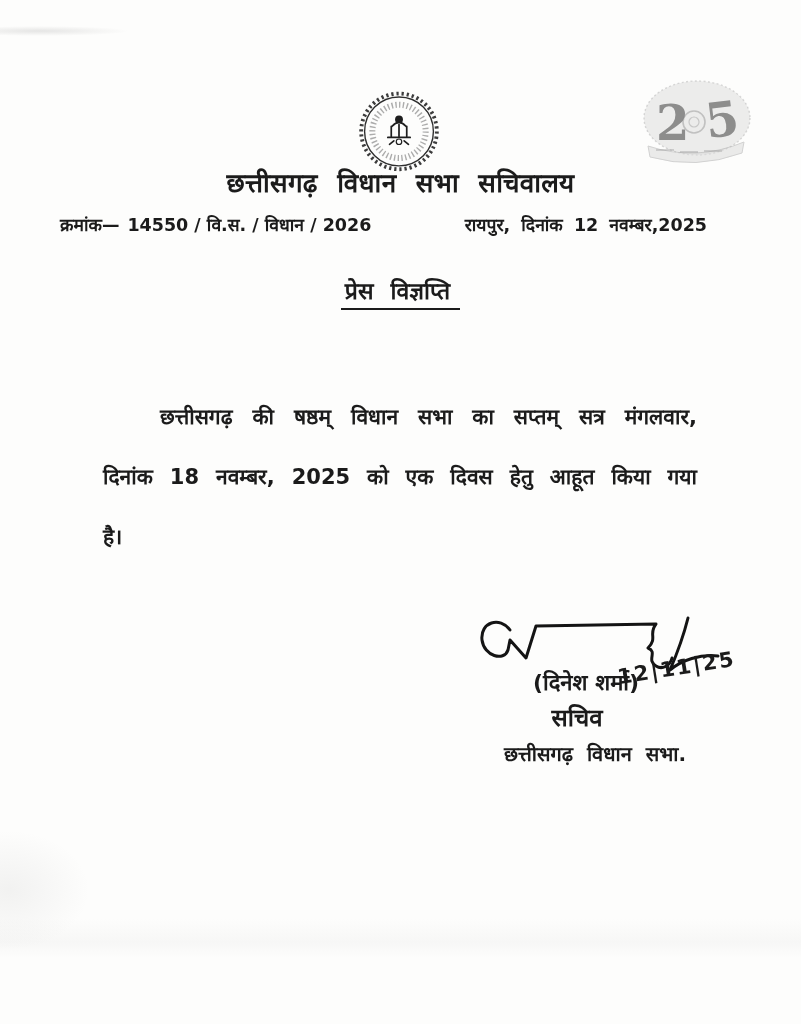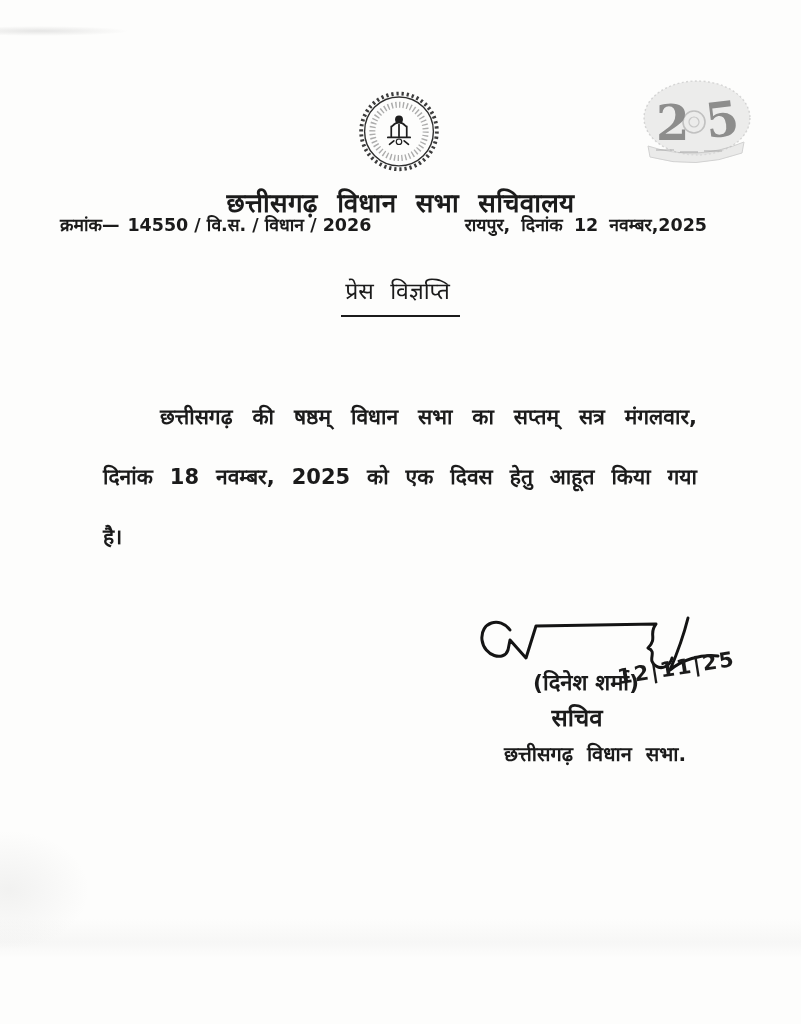--- a/index.html
+++ b/index.html
@@ -20,34 +20,34 @@
     background:linear-gradient(to bottom, rgba(150,150,150,0), rgba(150,150,150,.06) 60%, rgba(150,150,150,0));}
   .smudge.left-blot{left:0;top:830px;width:90px;height:120px;
     background:radial-gradient(ellipse at 10% 50%, rgba(140,140,140,.10), rgba(140,140,140,0) 70%);}
 
   .seal{position:absolute;left:356px;top:88px;}
   .jubilee{position:absolute;left:630px;top:76px;opacity:.8;}
 
   .org-title{
     position:absolute;top:164px;left:0;width:100%;
     text-align:center;font-size:26px;font-weight:bold;
-    word-spacing:10px;letter-spacing:.3px;margin-top:20px;
+    word-spacing:10px;letter-spacing:.3px;
   }
   .ref-row{
     position:absolute;top:212px;left:60px;right:94px;
     display:flex;justify-content:space-between;align-items:baseline;
     font-size:17.5px;font-weight:bold;
   }
   .ref-left .ref-label{margin-right:8px;text-align:center;}
   .ref-right{word-spacing:5px;}
 
   .press-heading-wrap{position:absolute;top:274px;left:0;width:100%;text-align:center;}
   .press-heading{
-    display:inline-block;font-size:23px;font-weight:normal;
-    border-bottom:2.5px solid #1b1b1b;padding:0 10px 9px 4px;
+    display:inline-block;font-size:23px;font-weight:bold;
+    border-bottom:2.5px solid #1b1b1b;padding:0 10px 2px 4px;
     word-spacing:9px;
   }
 
   .body-text{
     position:absolute;top:370px;left:86px;width:628px;
     font-size:21px;font-weight:bold;line-height:60px;
     text-align:justify;word-spacing:7px;
   }
   .body-text p{margin:17px;text-indent:57px;}
   .quoted{

